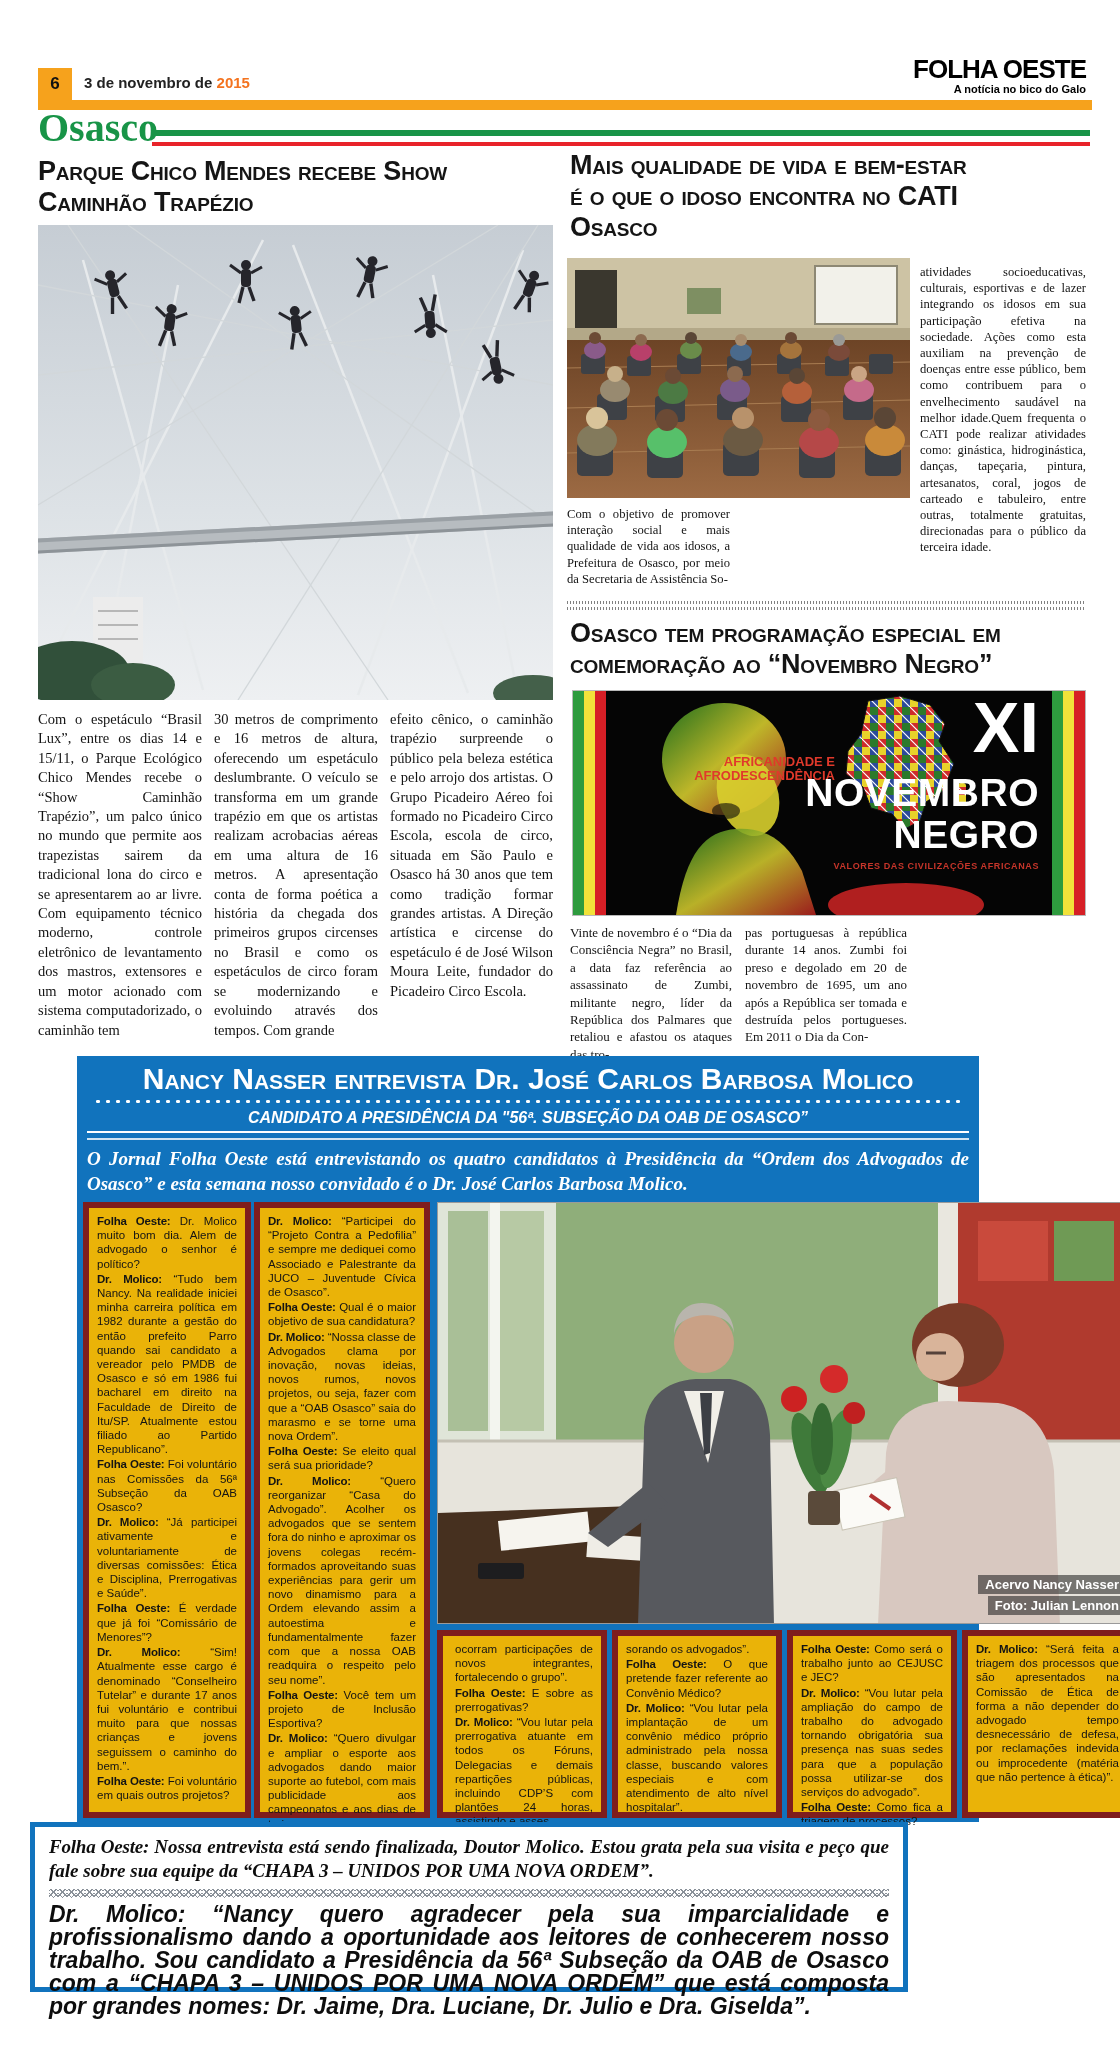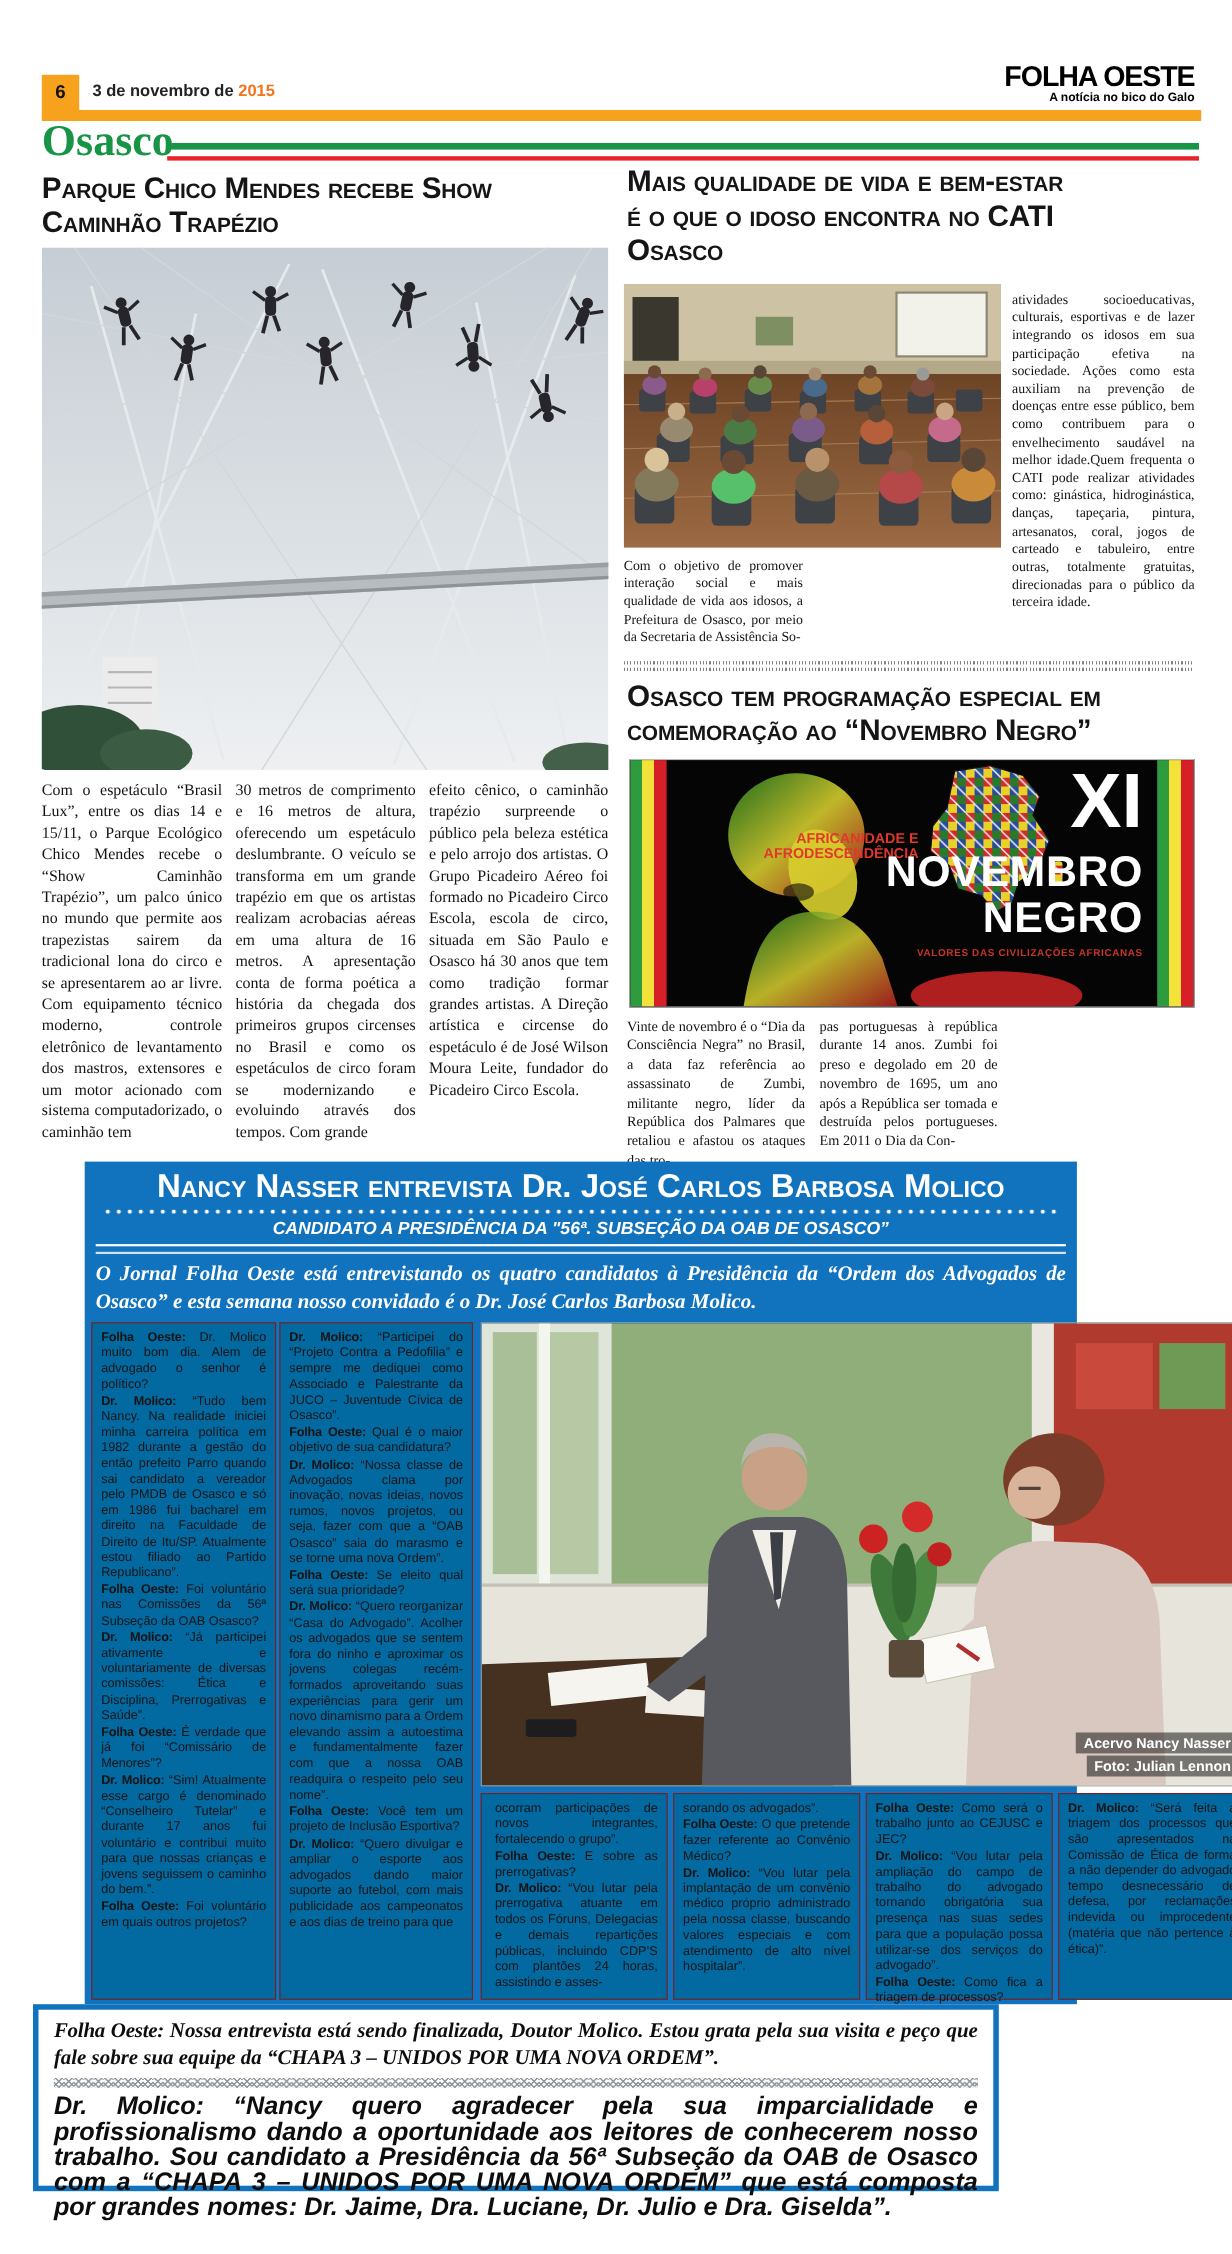--- a/index.html
+++ b/index.html
@@ -54,21 +54,21 @@
            padding:6px 6px 8px;margin-left:35px;}
   .iv-title{color:#fff;font-weight:bold;font-variant:small-caps;font-size:30px;line-height:34px;
             text-align:center;letter-spacing:0px;}
   .iv-dots{height:5px;margin:3px 10px 4px;
            background-image:radial-gradient(circle,#fff 1.7px,transparent 2px);background-size:10px 5px;}
   .iv-sub{color:#fff;font-weight:bold;font-style:italic;font-size:16px;text-align:center;line-height:19px;}
   .iv-rule{height:5px;margin:4px 4px 6px;border-top:2px solid #fff;border-bottom:2px solid #cfe3f2;}
   .iv-intro{color:#fff;font-family:"Liberation Serif",serif;font-style:italic;font-weight:bold;
             font-size:19px;line-height:25px;text-align:justify;padding:0 4px;}
   .iv-body{position:relative;height:616px;margin-top:6px;}
-  .iv-panel{position:absolute;background:#0369a1;border:1px solid #7f1d1d;box-sizing:border-box;
+  .iv-panel{position:absolute;background:#eab308;border:6px solid #7f1d1d;box-sizing:border-box;
             padding:6px 8px;font-size:11.5px;line-height:14.2px;text-align:justify;color:#141414;}
   .iv-panel p.seg{margin:0 0 1px 0;}
   .spk{font-weight:bold;letter-spacing:-0.2px;}
   .iv-photo{position:absolute;left:354px;top:0;width:696px;height:422px;border:1px solid #9a9a9a;
             box-sizing:border-box;overflow:hidden;}
   .caption{position:absolute;right:6px;bottom:8px;text-align:right;}
   .caption div{display:inline-block;background:rgba(25,25,25,0.55);color:#fff;font-weight:bold;
                font-size:13px;line-height:15px;padding:2px 7px;margin-top:2px;}
   .caption br{line-height:0;}
 

